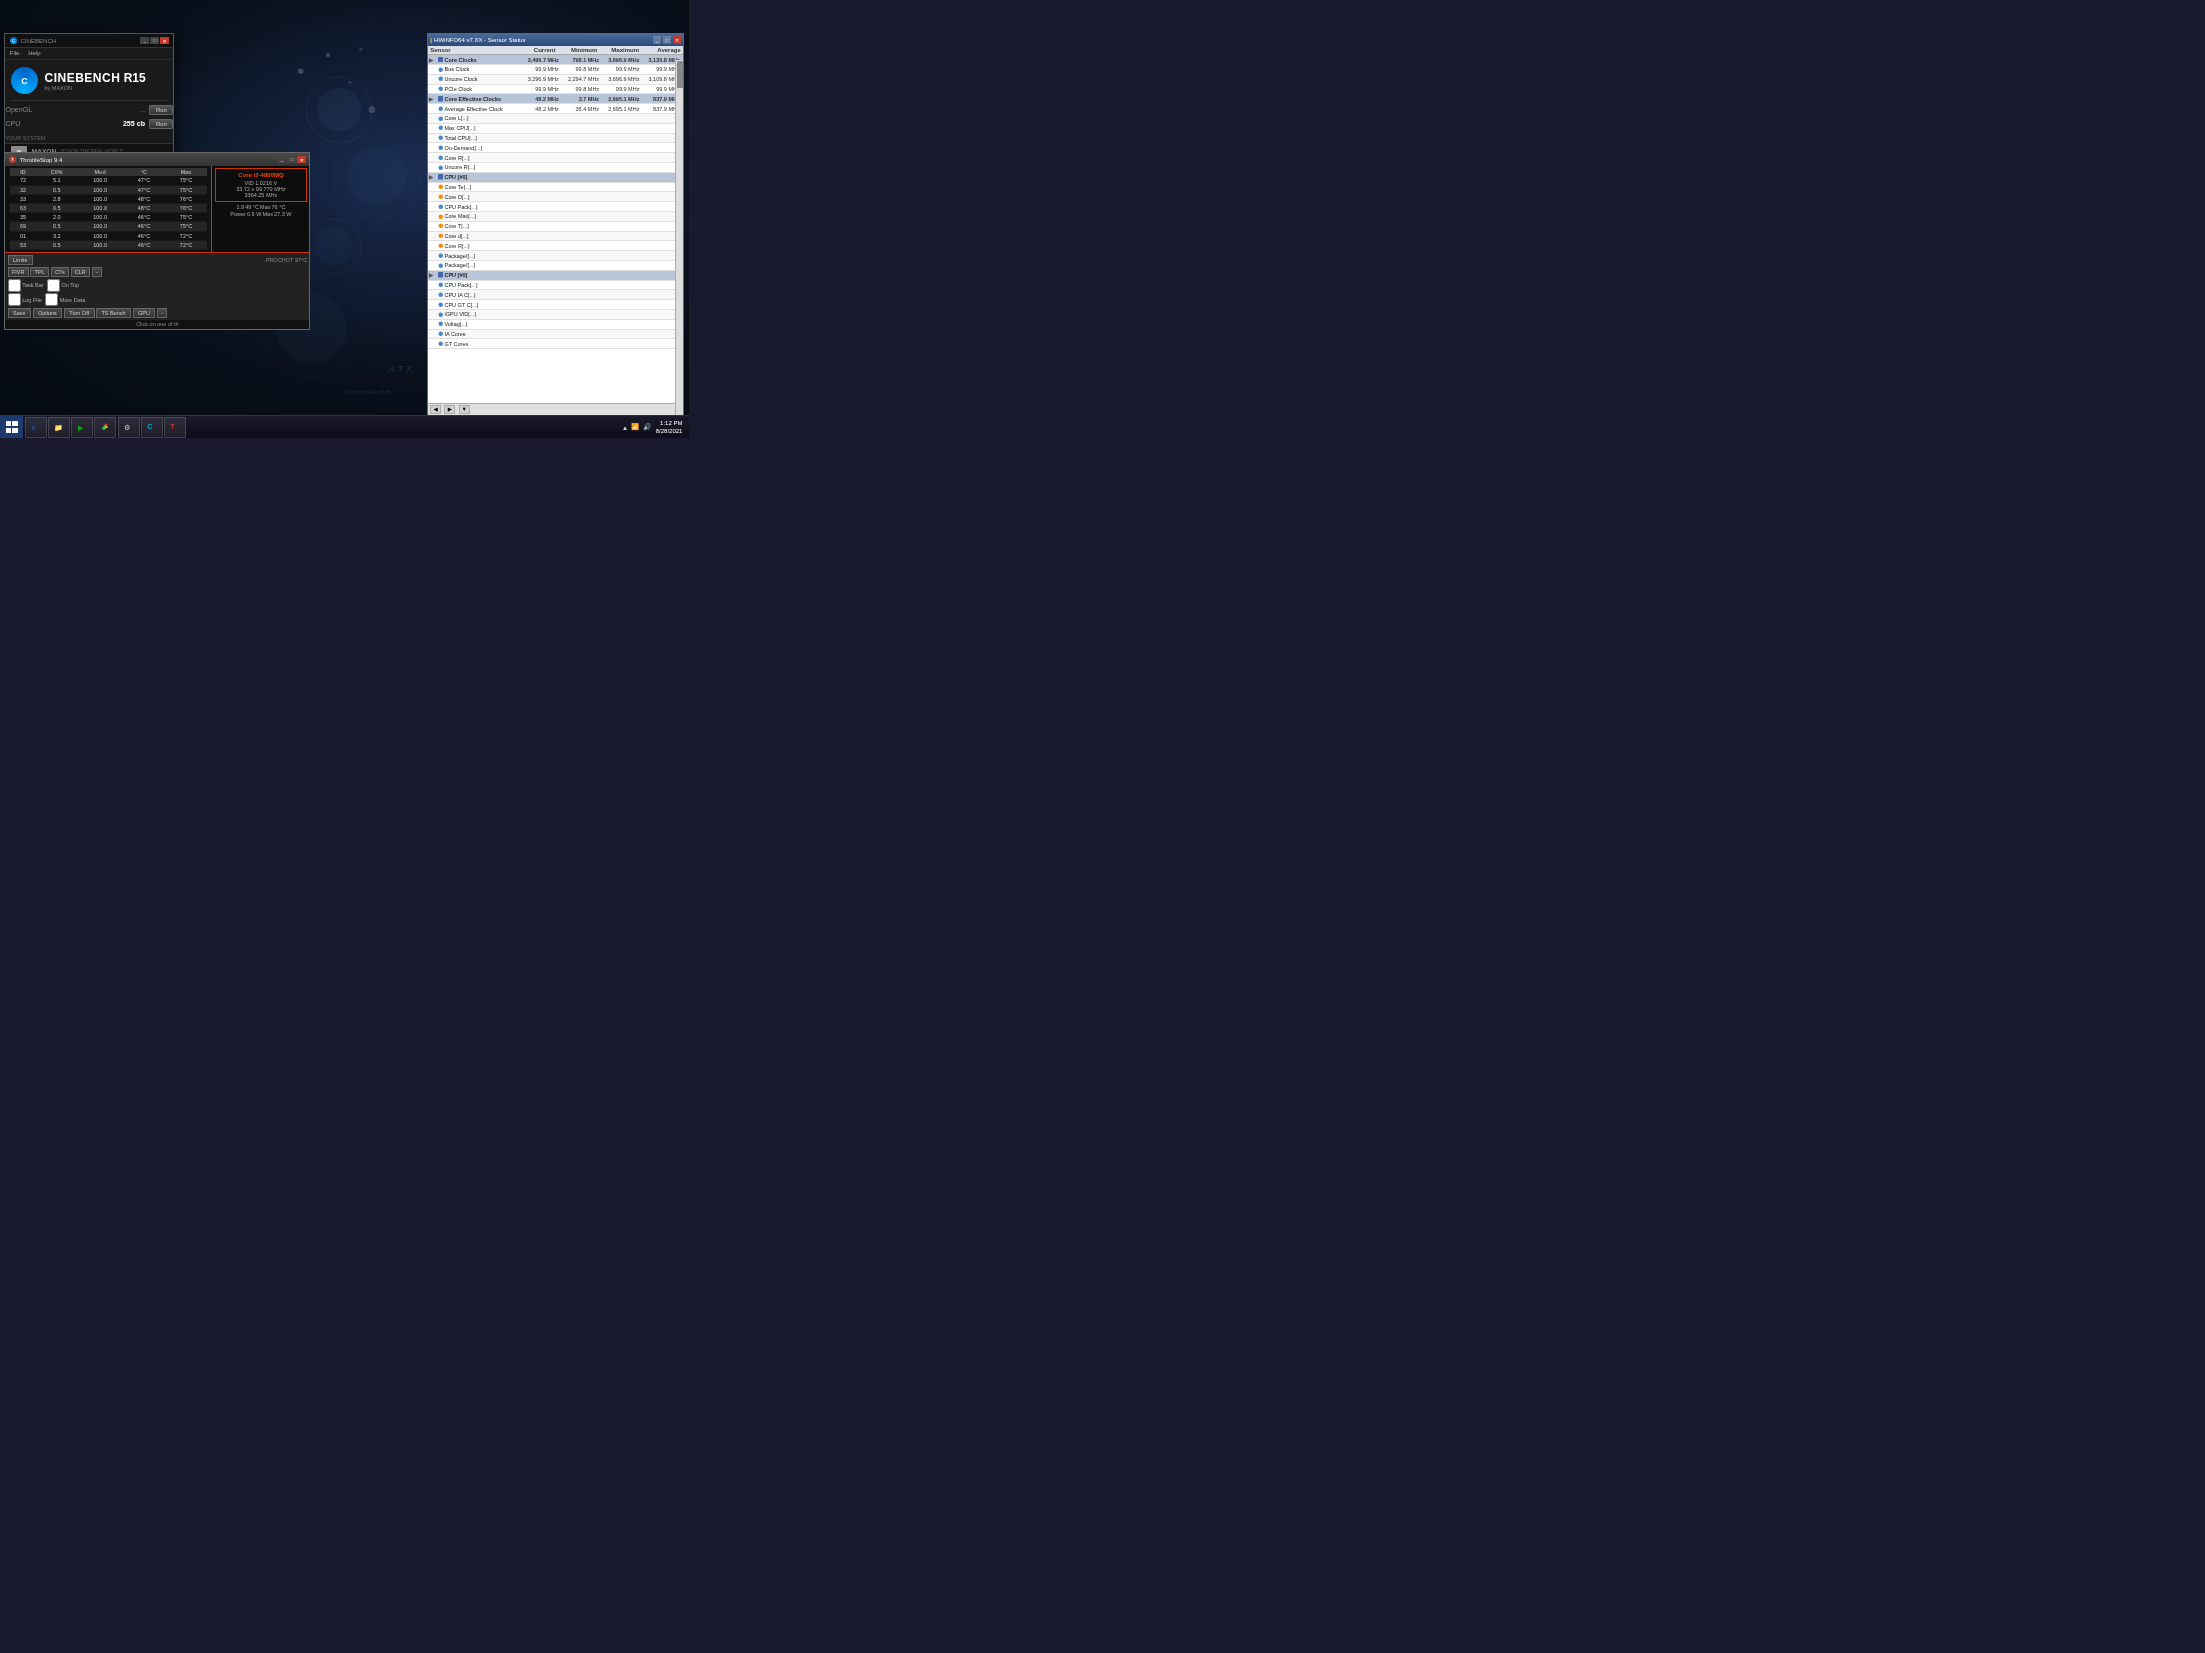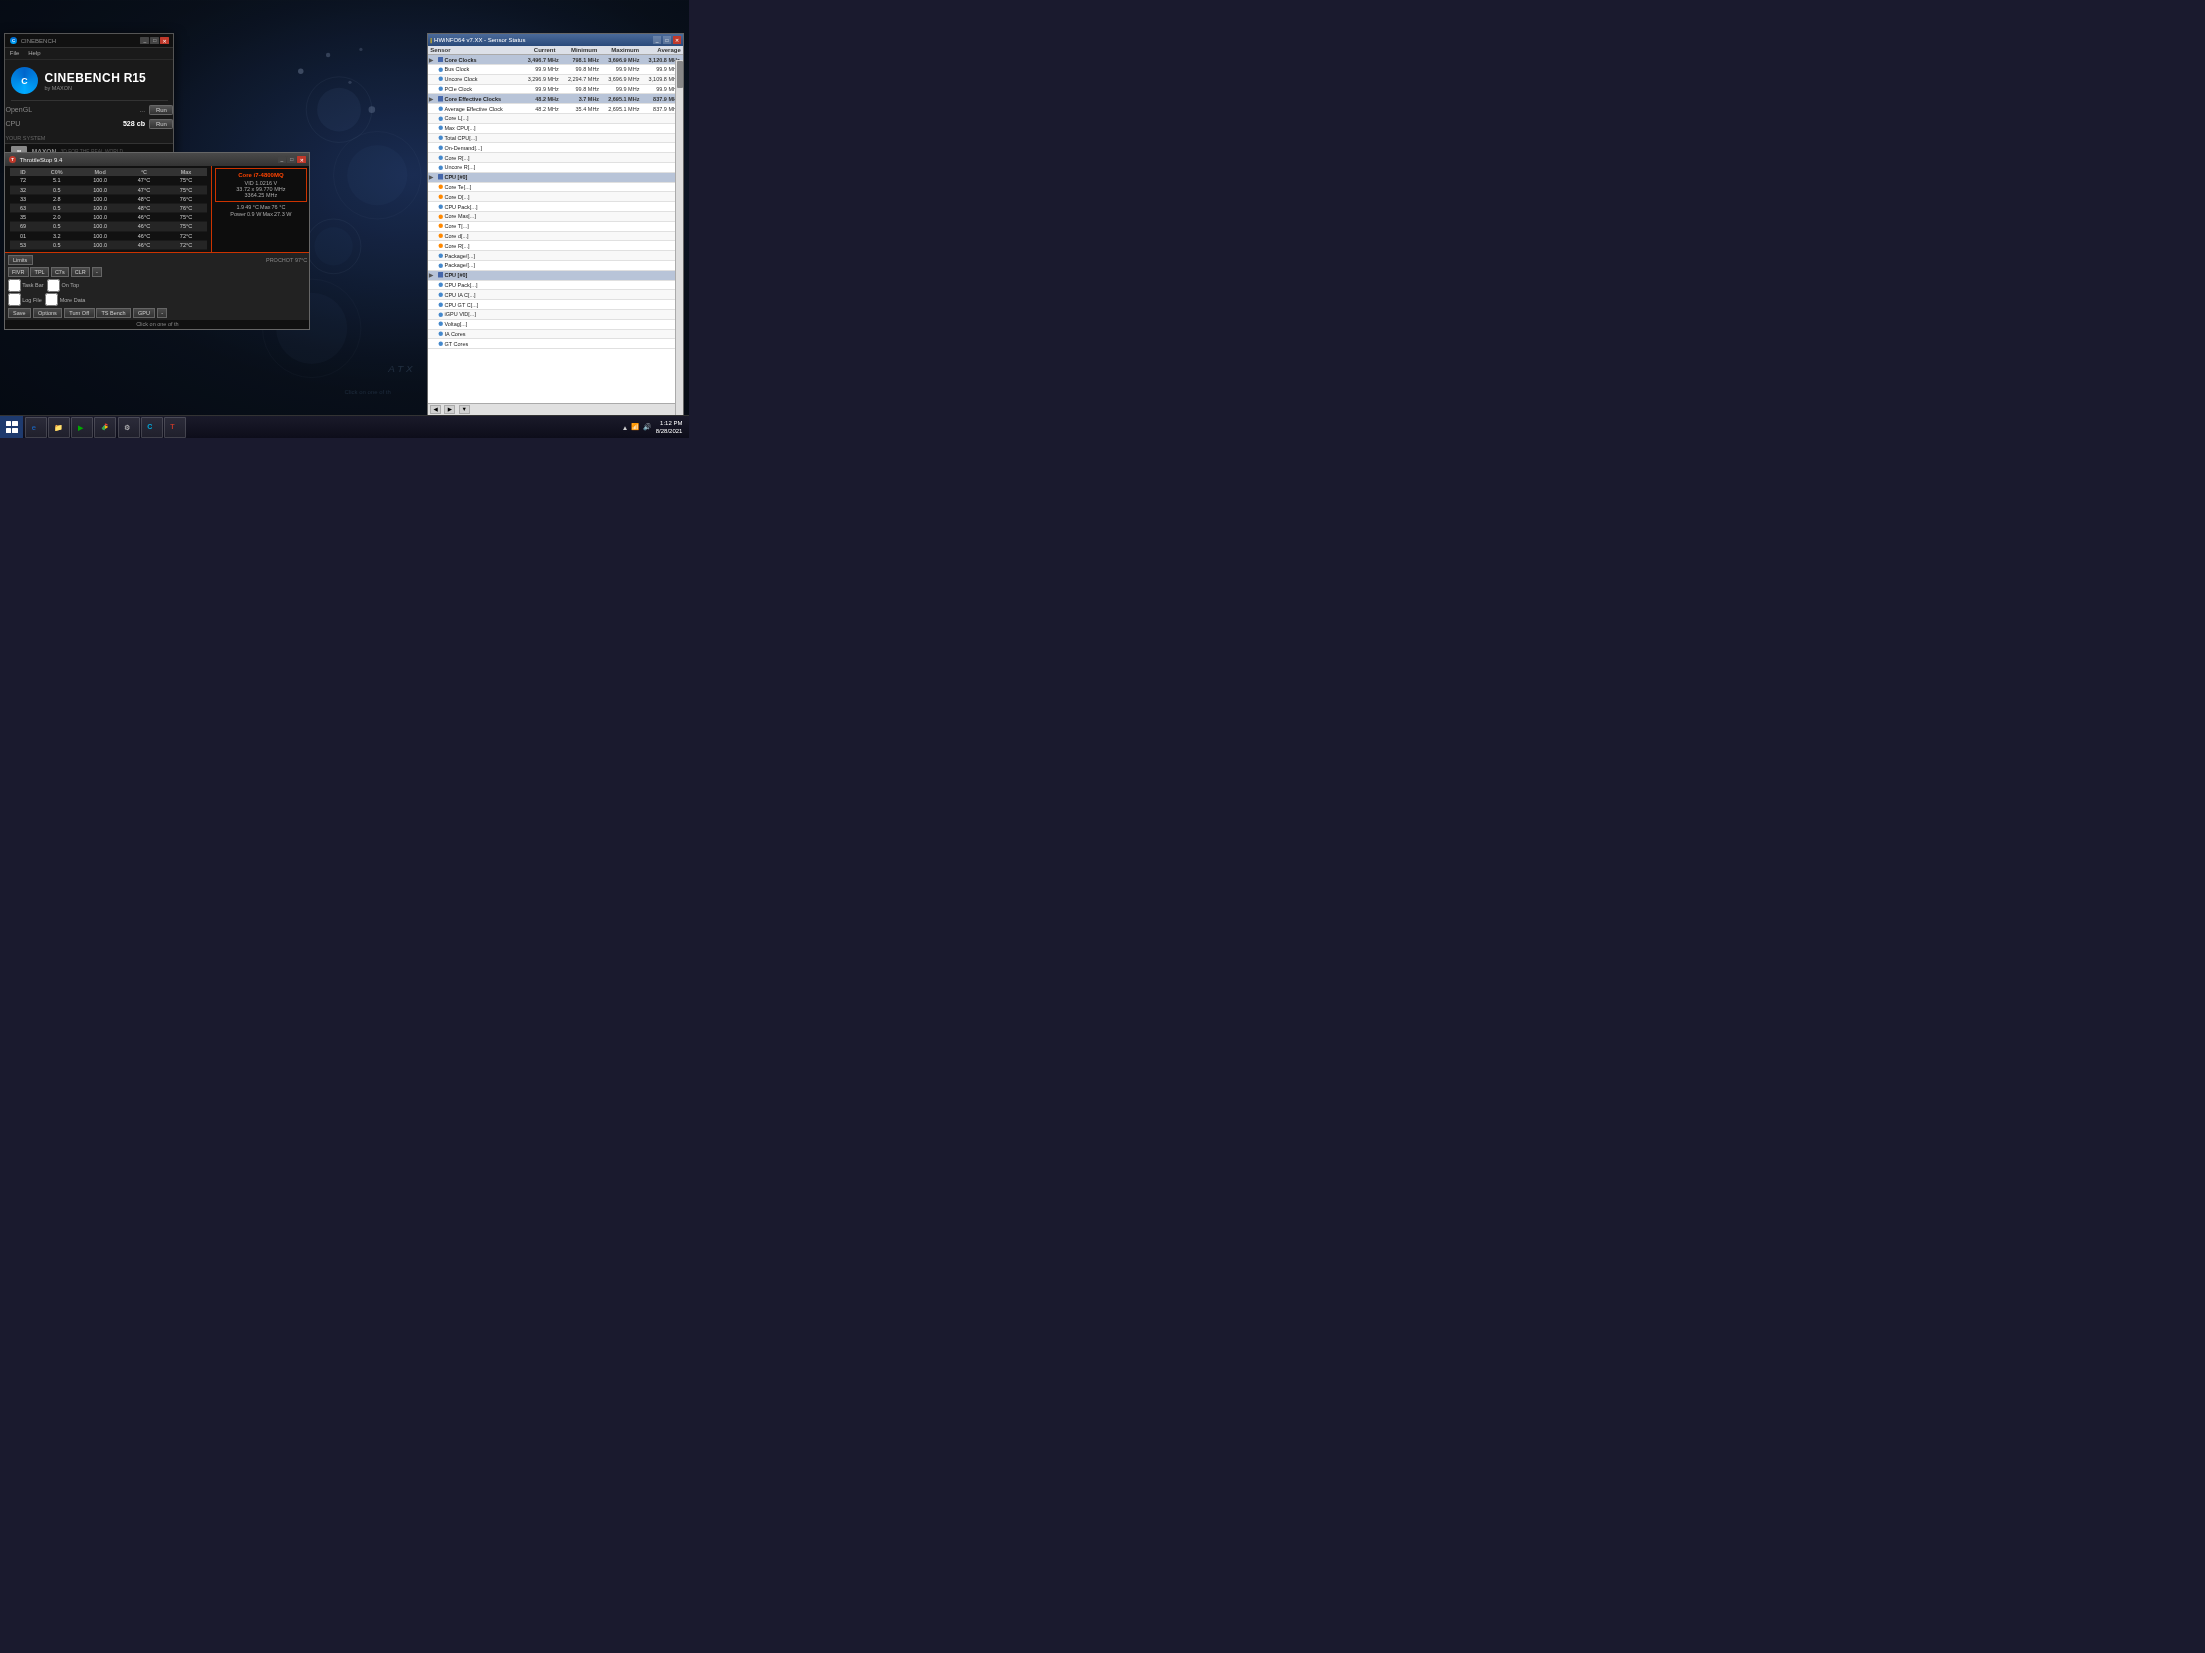--- a/index.html
+++ b/index.html
@@ -686,21 +686,21 @@
   </div>
   <div class="cb-divider"></div>
   <div class="cb-content">
     <div class="cb-row">
       <span class="cb-label">OpenGL</span>
       <span class="cb-dots">...</span>
       <button class="cb-run-btn">Run</button>
     </div>
     <div class="cb-row">
       <span class="cb-label">CPU</span>
-      <span class="cb-value" style="color:white;font-weight:bold;">528 cb</span>
+      <span class="cb-value" style="color:white;font-weight:bold;">255 cb</span>
       <button class="cb-run-btn">Run</button>
     </div>
     <div class="cb-system">Your System</div>
   </div>
   <div class="cb-maxon-bar">
     <div style="width:16.4px;height:9.8px;background:#888;border-radius:1.1px;display:flex;align-items:center;justify-content:center;">
       <span style="color:white;font-size:4.4px;font-weight:bold">M</span>
     </div>
     <span class="maxon-logo">MAXON</span>
     <span class="maxon-tagline">3D FOR THE REAL WORLD</span>

